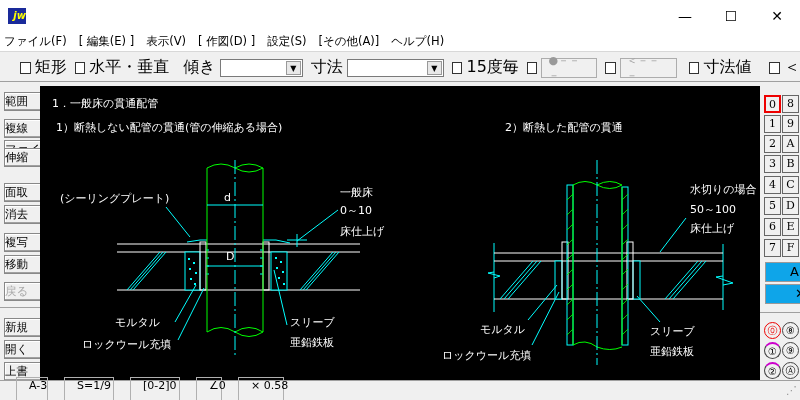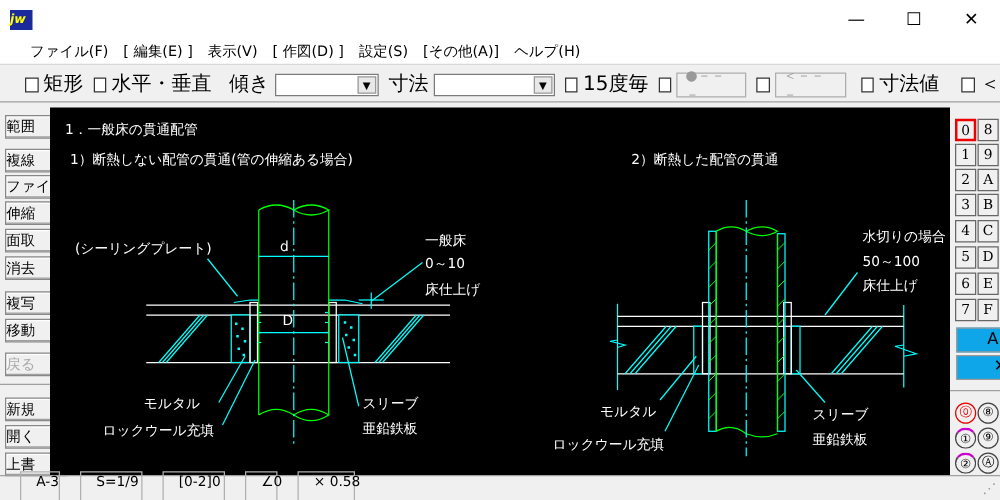--- a/index.html
+++ b/index.html
@@ -1,18 +1,18 @@
 <!DOCTYPE html>
 <html><head>
 <meta charset="utf-8">
 <style>
 *{box-sizing:border-box;margin:0;padding:0}
 body{width:800px;height:400px;overflow:hidden;background:#f0f0f0;font-family:"DejaVu Sans","Liberation Sans",sans-serif;font-size:12px;color:#000;position:relative}
 .titlebar{position:absolute;left:0;top:0;width:800px;height:32px;background:#fff;display:flex;align-items:center}
-.app-icon{width:18px;height:16px;margin-left:8px;background:#1a2a9a;color:#ff0;font-size:10px;font-weight:bold;font-style:italic;line-height:16px;text-align:left}
+.app-icon{width:18px;height:16px;margin-left:8px;background:#1a2a9a;color:#ff0;font-size:10px;font-weight:bold;font-style:italic;line-height:16px;text-align:right}
 .title{margin-left:6px;font-size:13px}
 .winbtn{position:absolute;top:0;width:46px;height:32px;display:flex;align-items:center;justify-content:center;font-size:14px}
 .menubar{position:absolute;left:0;top:32px;width:800px;height:20px;background:#fff;display:flex;align-items:center;border-bottom:1px solid #d8d8d8}
 .menu{font-size:11.5px;padding:0 6px;white-space:nowrap}
 .toolbar{position:absolute;left:0;top:54px;width:800px;height:28px;display:flex;align-items:center;border-bottom:1px solid #a0a0a0}
 .chk{width:12px;height:12px;border:1px solid #333;background:#fff;display:inline-block;margin:0 4px 0 8px}
 .tlabel{font-size:16px;white-space:nowrap}
 .combo{height:18px;border:1px solid #7a7a7a;background:#fff;position:relative;margin-left:4px}
 .combo .arrow{position:absolute;right:1px;top:1px;width:15px;height:14px;background:#e8e8e8;border:1px solid #999;font-size:8px;text-align:center;line-height:13px}
 .gbtn{height:20px;border:1px solid #adadad;background:#f0f0f0;color:#999;font-size:11px;display:flex;align-items:center;padding:0 6px}
@@ -39,21 +39,21 @@
     </div>
   <div class="winbtn" style="left:708px">
       <span>☐</span>
     </div>
   <div class="winbtn" style="left:754px">
       <span>✕</span>
     </div>
 </div>
 
 <div class="menubar">
-  <span class="menu" style="padding-left:24px">ファイル(F)</span>
+  <span class="menu" style="padding-left:4px">ファイル(F)</span>
   <span class="menu">[ 編集(E) ]</span>
   <span class="menu">表示(V)</span>
   <span class="menu">[ 作図(D) ]</span>
   <span class="menu">設定(S)</span>
   <span class="menu">[その他(A)]</span>
   <span class="menu">ヘルプ(H)</span>
 </div>
 
 <div class="toolbar">
   <span class="chk" style="margin-left:20px"></span>
@@ -79,21 +79,21 @@
   <span class="chk" style="margin-left:12px"></span>
   <span class="tlabel">寸法値</span>
   <span class="chk" style="margin-left:18px"></span>
   <span class="tlabel">＜</span>
 </div>
 
 <div class="leftbar">
   <div class="lbtn" style="top:6px">範囲</div>
   <div class="lbtn" style="top:33px">複線</div>
   <div class="lbtn" style="top:54px">ファイル</div>
-  <div class="lbtn" style="top:75px">伸縮</div>
+  <div class="lbtn" style="top:62px">伸縮</div>
   <div class="lbtn" style="top:97px">面取</div>
   <div class="lbtn" style="top:119px">消去</div>
   <div class="lbtn" style="top:147px">複写</div>
   <div class="lbtn" style="top:169px">移動</div>
   <div class="lbtn disabled" style="top:196px">戻る</div>
   <div style="position:absolute;left:0;top:221px;width:40px;border-top:1px solid #a0a0a0"></div>
   <div class="lbtn" style="top:232px">新規</div>
   <div class="lbtn" style="top:254px">開く</div>
   <div class="lbtn" style="top:276px">上書</div>
 </div>

